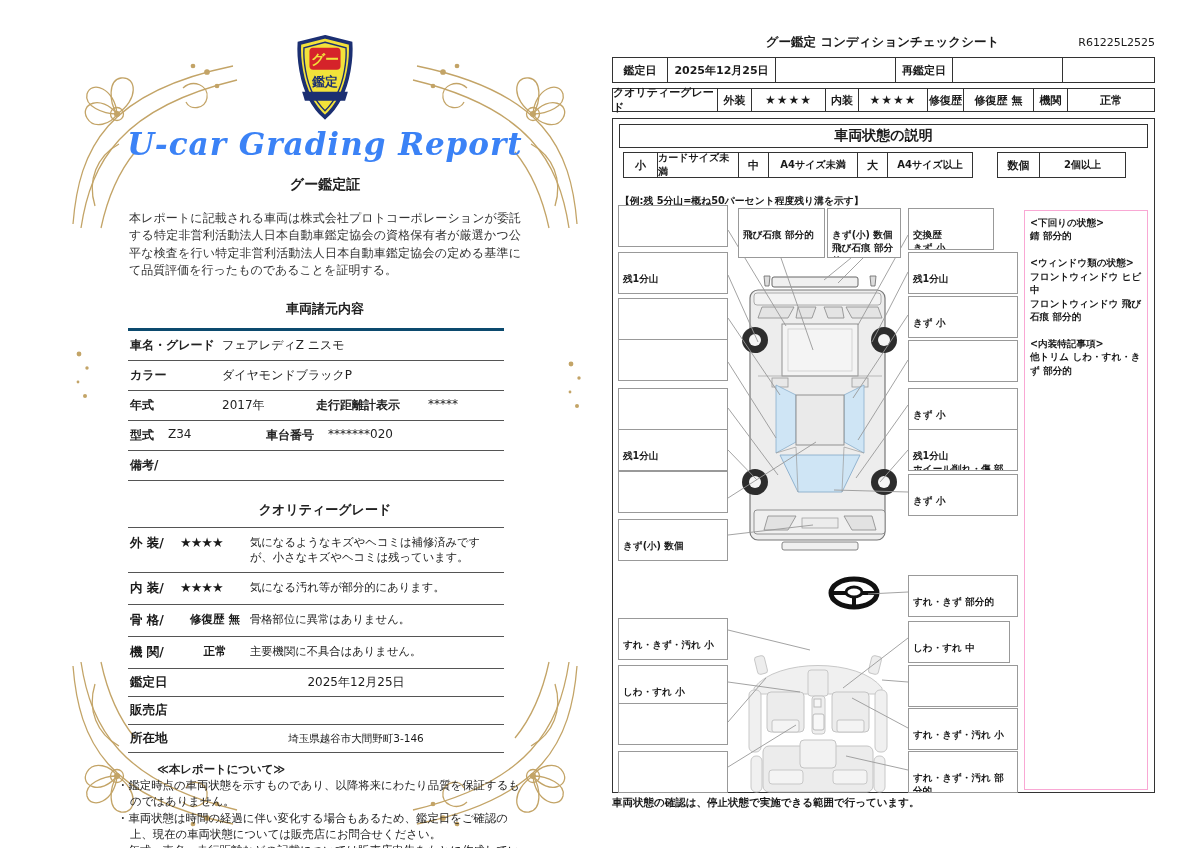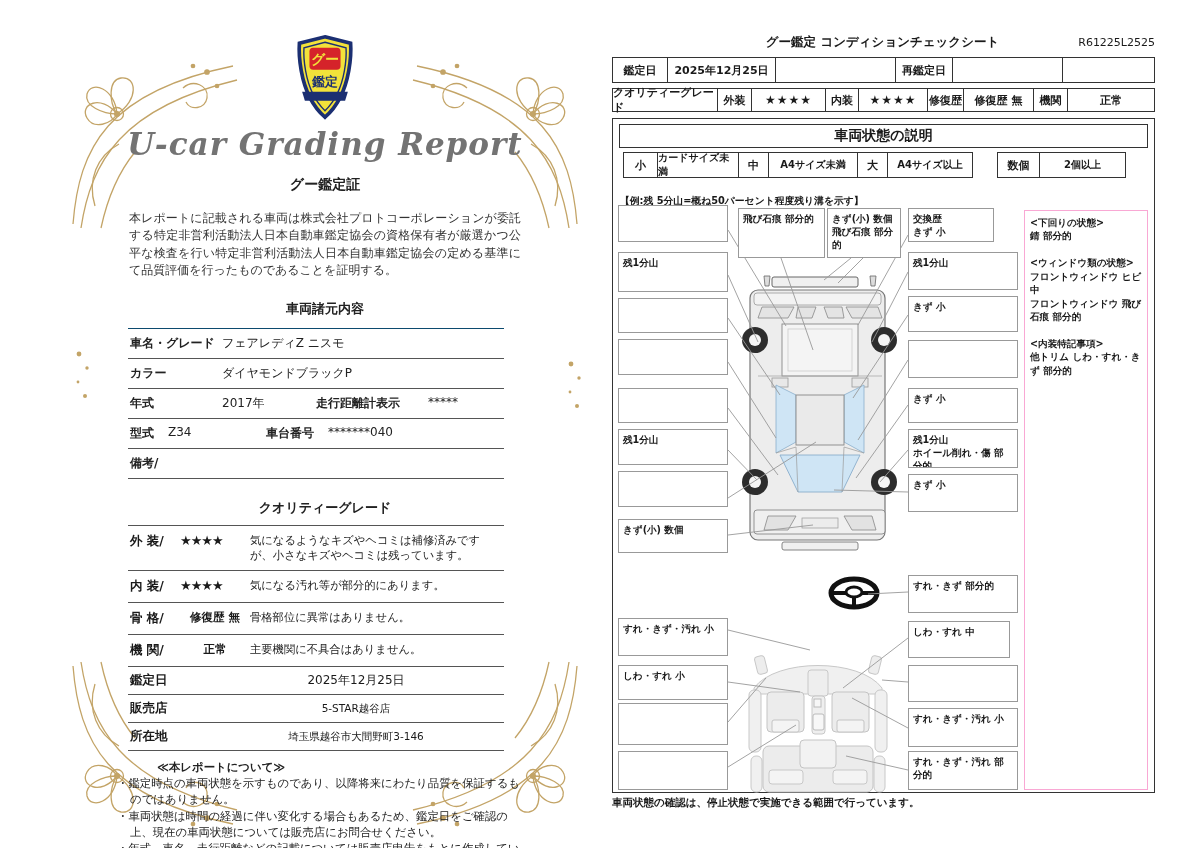--- a/index.html
+++ b/index.html
@@ -8,30 +8,30 @@
     font-family:"DejaVu Sans","Liberation Sans",sans-serif;color:#1a1a1a;
     overflow:hidden;
   }
   
   .cert{position:absolute;left:65px;top:28px;width:520px;height:814px;}
   .cert-orn{position:absolute;left:0;top:0;z-index:0;pointer-events:none;}
   .cert-content{position:relative;z-index:1;}
   .badge-wrap{text-align:center;margin-top:6px;}
   .cert-title{
     text-align:center;font-family:"DejaVu Serif","Liberation Serif",serif;
-    font-style:italic;font-weight:bold;font-size:31px;color:#737373;
+    font-style:italic;font-weight:bold;font-size:31px;color:#3b82f6;
     margin-top:2px;letter-spacing:1px;
   }
   .cert-sub{text-align:center;font-size:14px;font-weight:bold;margin-top:14px;color:#222;}
   .cert-intro{
     width:392px;margin:16px auto 0 auto;font-size:12px;line-height:1.45;
     color:#333;text-align:justify;
   }
   .sec-head{text-align:center;font-size:13px;font-weight:bold;margin-top:20px;color:#222;}
-  .tbl{width:376px;margin:10px 0 0 63px;border-top:1px solid #0c4a6e;}
+  .tbl{width:376px;margin:10px 0 0 63px;border-top:3px solid #0c4a6e;}
   .trw{display:flex;align-items:flex-start;border-bottom:1px solid #555;padding:6px 2px;font-size:12px;}
   .lbl{font-weight:bold;color:#222;flex-shrink:0;}
   .val{color:#222;}
   .g-tbl{width:376px;margin:8px 0 0 63px;border-top:1px solid #555;}
   .g-row{display:flex;align-items:flex-start;border-bottom:1px solid #555;padding:7px 2px;}
   .g-lbl{width:50px;font-size:12.5px;font-weight:bold;flex-shrink:0;}
   .g-val{width:70px;font-size:13px;font-weight:bold;letter-spacing:-1px;flex-shrink:0;}
   .g-val.sm{font-size:11.5px;letter-spacing:0;text-align:center;}
   .g-desc{flex:1;font-size:11.3px;line-height:1.35;color:#222;}
   .d-row{display:flex;align-items:center;border-bottom:1px solid #555;padding:5px 2px;}
@@ -48,21 +48,21 @@
   .trow{position:absolute;display:flex;border:1px solid #333;background:#fff;box-sizing:border-box;}
   .tcell{border-right:1px solid #333;display:flex;align-items:center;justify-content:center;
     font-size:11px;font-weight:bold;box-sizing:border-box;height:100%;}
   .tcell:last-child{border-right:none;}
   .stars{font-size:12px;letter-spacing:1px;}
   .mainbox{position:absolute;left:4px;top:88px;width:543px;height:675px;border:1px solid #333;box-sizing:border-box;}
   .sec-strip{position:absolute;left:6px;top:5px;width:529px;height:24px;border:1px solid #333;
     display:flex;align-items:center;justify-content:center;font-size:14px;font-weight:bold;box-sizing:border-box;}
   .tire-note{position:absolute;left:12px;font-size:9.8px;font-weight:bold;white-space:nowrap;}
   .abox{position:absolute;border:1px solid #999;background:#fff;z-index:3;
-    font-size:9.6px;font-weight:600;line-height:1.35;padding:4px 4px;box-sizing:border-box;
+    font-size:9.6px;font-weight:600;line-height:1.35;padding:20px 4px;box-sizing:border-box;
     white-space:pre-line;overflow:hidden;}
   .side-notes{position:absolute;border:1px solid #f9a8d4;background:#fff;z-index:3;
     font-size:9.6px;font-weight:600;line-height:1.4;padding:5px 5px;box-sizing:border-box;white-space:pre-line;}
   .lines-svg{position:absolute;left:0;top:0;z-index:2;pointer-events:none;}
   .car-svg{position:absolute;z-index:1;}
   .sheet-footer{position:absolute;left:4px;top:766px;font-size:10.5px;font-weight:bold;}
 </style>
 </head>
 <body>
 
@@ -129,21 +129,21 @@
       <div class="trw">
         <span class="lbl" style="width:92px">年式</span>
         <span class="val" style="width:94px">2017年</span>
         <span class="lbl" style="width:112px">走行距離計表示</span>
         <span class="val">*****</span>
       </div>
       <div class="trw">
         <span class="lbl" style="width:38px">型式</span>
         <span class="val" style="width:98px">Z34</span>
         <span class="lbl" style="width:62px">車台番号</span>
-        <span class="val">*******040</span>
+        <span class="val">*******020</span>
       </div>
       <div class="trw">
         <span class="lbl">備考/</span>
       </div>
     </div>
 
     <div class="sec-head">クオリティーグレード</div>
     <div class="g-tbl">
       <div class="g-row">
         <span class="g-lbl">外 装/</span>
@@ -164,21 +164,20 @@
         <span class="g-lbl">機 関/</span>
         <span class="g-val sm">正常</span>
         <span class="g-desc">主要機関に不具合はありません。</span>
       </div>
       <div class="d-row">
         <span class="d-lbl">鑑定日</span>
         <span class="d-val">2025年12月25日</span>
       </div>
       <div class="d-row">
         <span class="d-lbl">販売店</span>
-        <span class="d-val xs">5-STAR越谷店</span>
       </div>
       <div class="d-row">
         <span class="d-lbl">所在地</span>
         <span class="d-val xs">埼玉県越谷市大間野町3-146</span>
       </div>
     </div>
 
     <div class="notes">
       <div class="notes-head">≪本レポートについて≫</div>
       <div class="note-item">・鑑定時点の車両状態を示すものであり、以降将来にわたり品質を保証するものではありません。</div>

